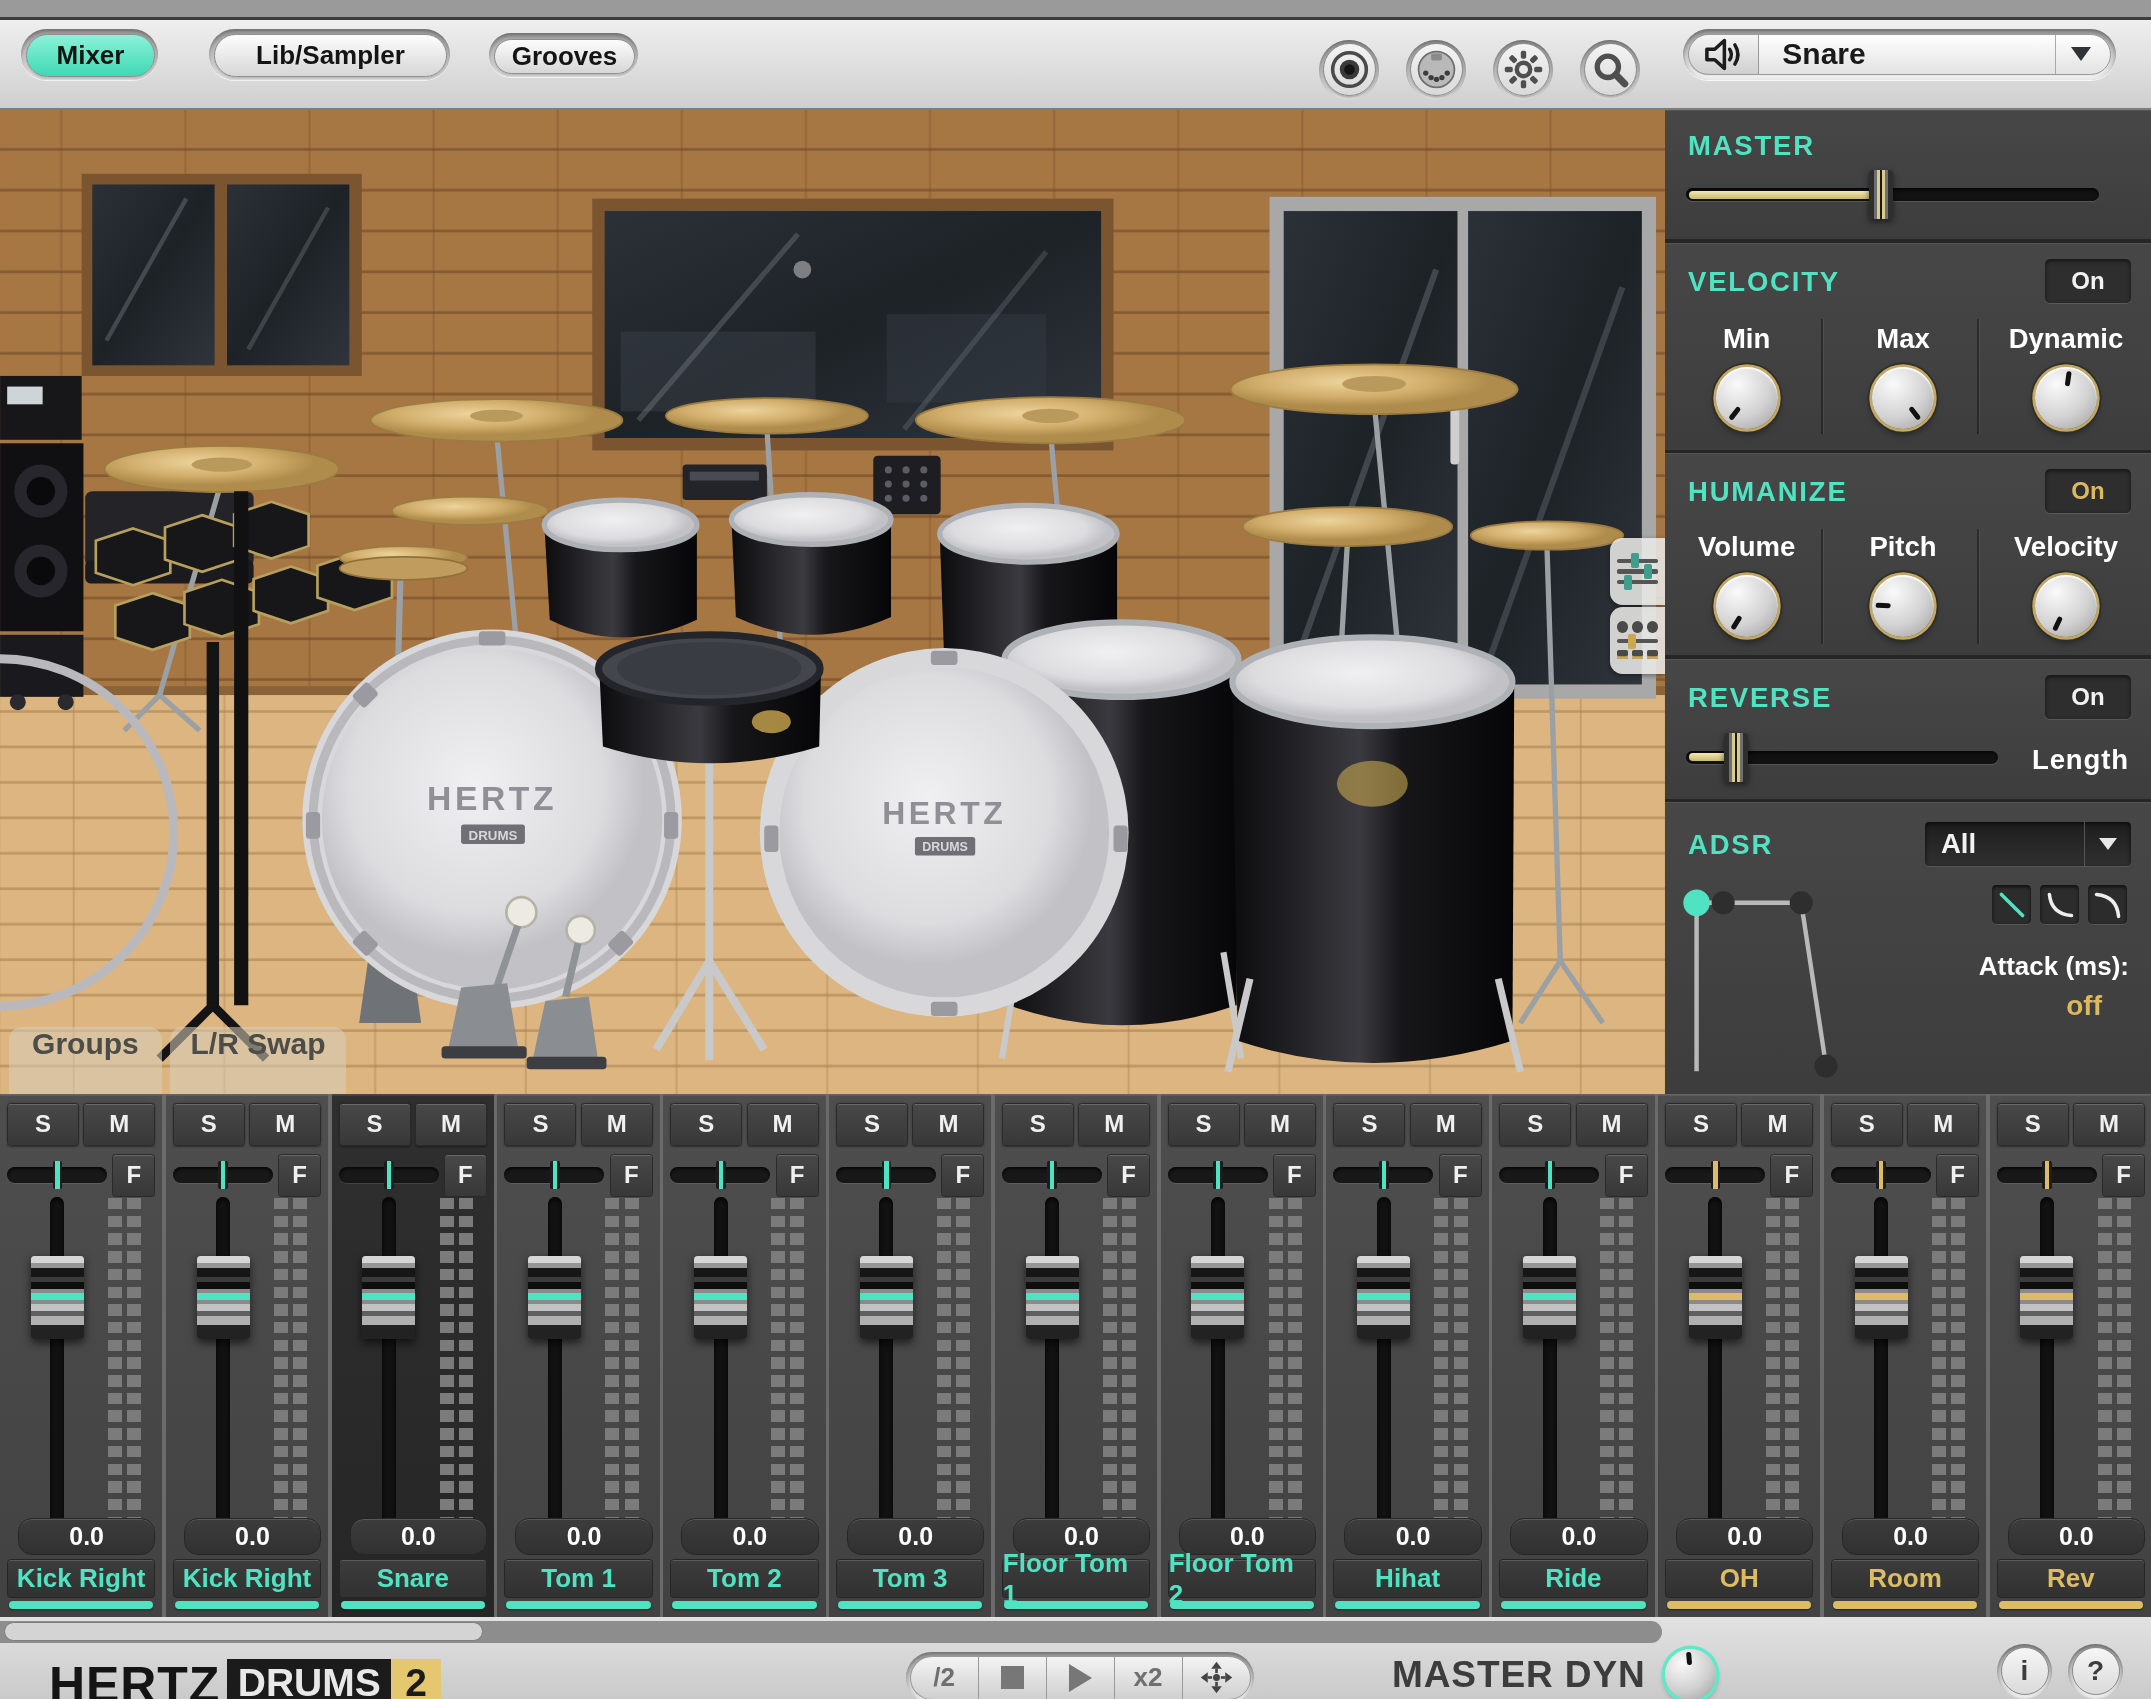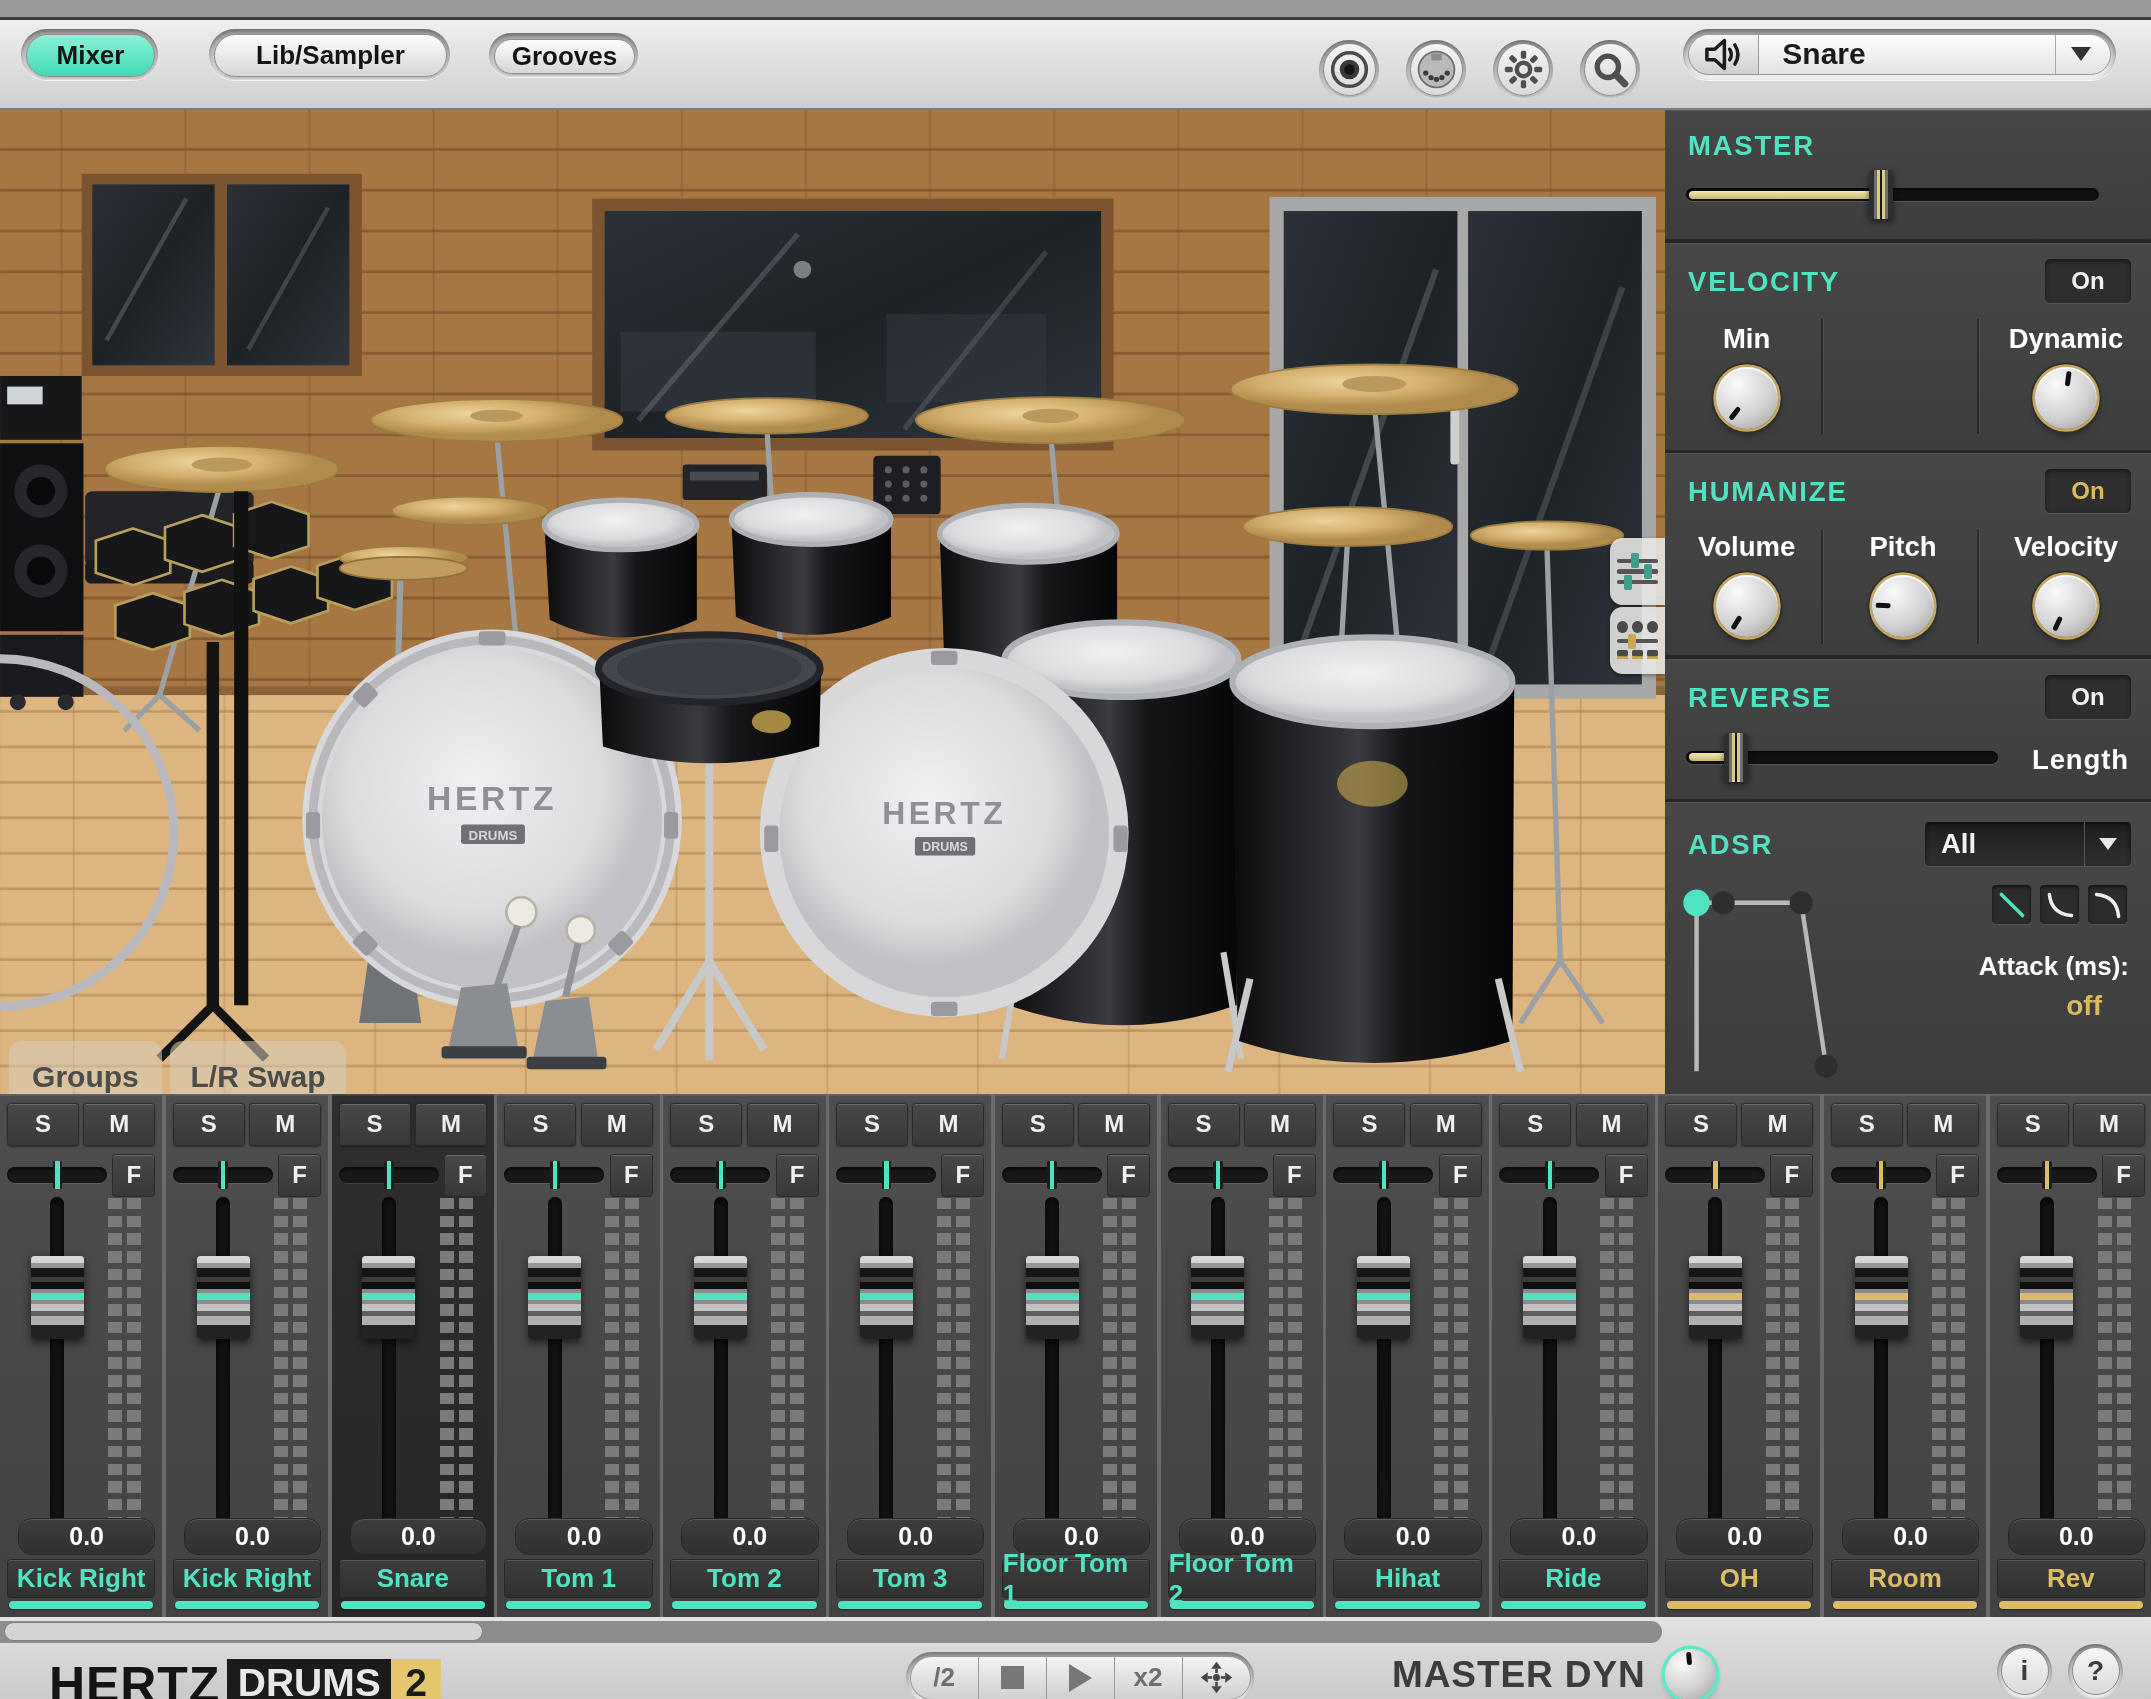--- a/index.html
+++ b/index.html
@@ -34,22 +34,22 @@
     border:0.9px solid #8a8a8a;display:flex;align-items:center;justify-content:center;box-shadow:0 1.8px 2.7px rgba(0,0,0,.3);}
   .inst-well{display:flex;align-items:stretch;}
   .inst-speaker{width:69px;border:0.9px solid #9a9a9a;border-right:none;border-radius:26.6px 0 0 26.6px;
     background:linear-gradient(#f5f5f5,#cfcfcf);display:flex;align-items:center;justify-content:center;}
   .inst-field{flex:1;display:flex;align-items:center;border:0.9px solid #9a9a9a;border-radius:0 23px 23px 0;
     background:linear-gradient(#ffffff,#e2e2e2);font-size:30px;font-weight:bold;color:#1a1a1a;padding:0 3.5px 0 23px;}
   .inst-field .txt{flex:1;}
   
   .stage{position:absolute;left:0;top:93px;width:1665px;height:984px;overflow:hidden;background:#b5824c;}
   .stage svg{position:absolute;left:0;top:0;}
-  .stage-tab{position:absolute;bottom:0;height:53px;border-radius:12.4px 12.4px 0 0;
-    background:rgba(216,205,185,.55);display:flex;align-items:flex-end;justify-content:center;
+  .stage-tab{position:absolute;bottom:0;height:67px;border-radius:12.4px 12.4px 0 0;
+    background:rgba(216,205,185,.55);display:flex;align-items:flex-start;justify-content:center;
     font-size:30px;font-weight:bold;color:#4c4c48;}
   .flyout{position:absolute;right:0;top:428px;width:55px;display:flex;flex-direction:column;gap:1.8px;}
   .flybtn{height:67px;border-radius:12.4px 0 0 12.4px;background:rgba(232,232,230,.88);
     box-shadow:0 1.8px 4.4px rgba(0,0,0,.35);display:flex;flex-direction:column;justify-content:center;gap:6.2px;padding:5.3px 7px;box-sizing:border-box;}
   .fly-line{position:relative;height:4.4px;background:#555;border-radius:1.8px;}
   .fly-line span{position:absolute;top:-5.3px;width:8px;height:15px;border-radius:1.8px;background:#3f9e8c;}
   .fly-dotrow{display:flex;gap:4.4px;justify-content:center;}
   .fly-dot{width:11.5px;height:11.5px;border-radius:50%;background:#4a4a4a;}
   .fly-sq{width:11.5px;height:9.8px;border-radius:1.8px;background:#4a4a4a;box-shadow:inset 0 -2.7px 0 #c9a84f;}
   .fly-line.y span{background:#c9a84f;}
@@ -550,20 +550,26 @@
       <div class="sec-title" style="top:23px;">VELOCITY</div>
       <div class="onbtn" style="top:16px;">On</div>
       <div class="col-div" style="left:156px;"></div>
       <div class="col-div" style="left:312px;"></div>
       <div class="knob-col" style="left:10.6px;top:80px;">
         <div class="knob-label">Min</div>
         <div class="knob">
             <div class="knob-ptr" style="--rot:218deg;"></div>
           </div>
       </div>
+      <div class="knob-col" style="left:167px;top:80px;">
+        <div class="knob-label">Max</div>
+        <div class="knob">
+            <div class="knob-ptr" style="--rot:142deg;"></div>
+          </div>
+      </div>
       <div class="knob-col" style="left:330px;top:80px;">
         <div class="knob-label">Dynamic</div>
         <div class="knob">
             <div class="knob-ptr" style="--rot:8deg;"></div>
           </div>
       </div>
     </div>
 
     <div class="section" style="height:202px;">
       <div class="sec-title" style="top:23px;">HUMANIZE</div>

